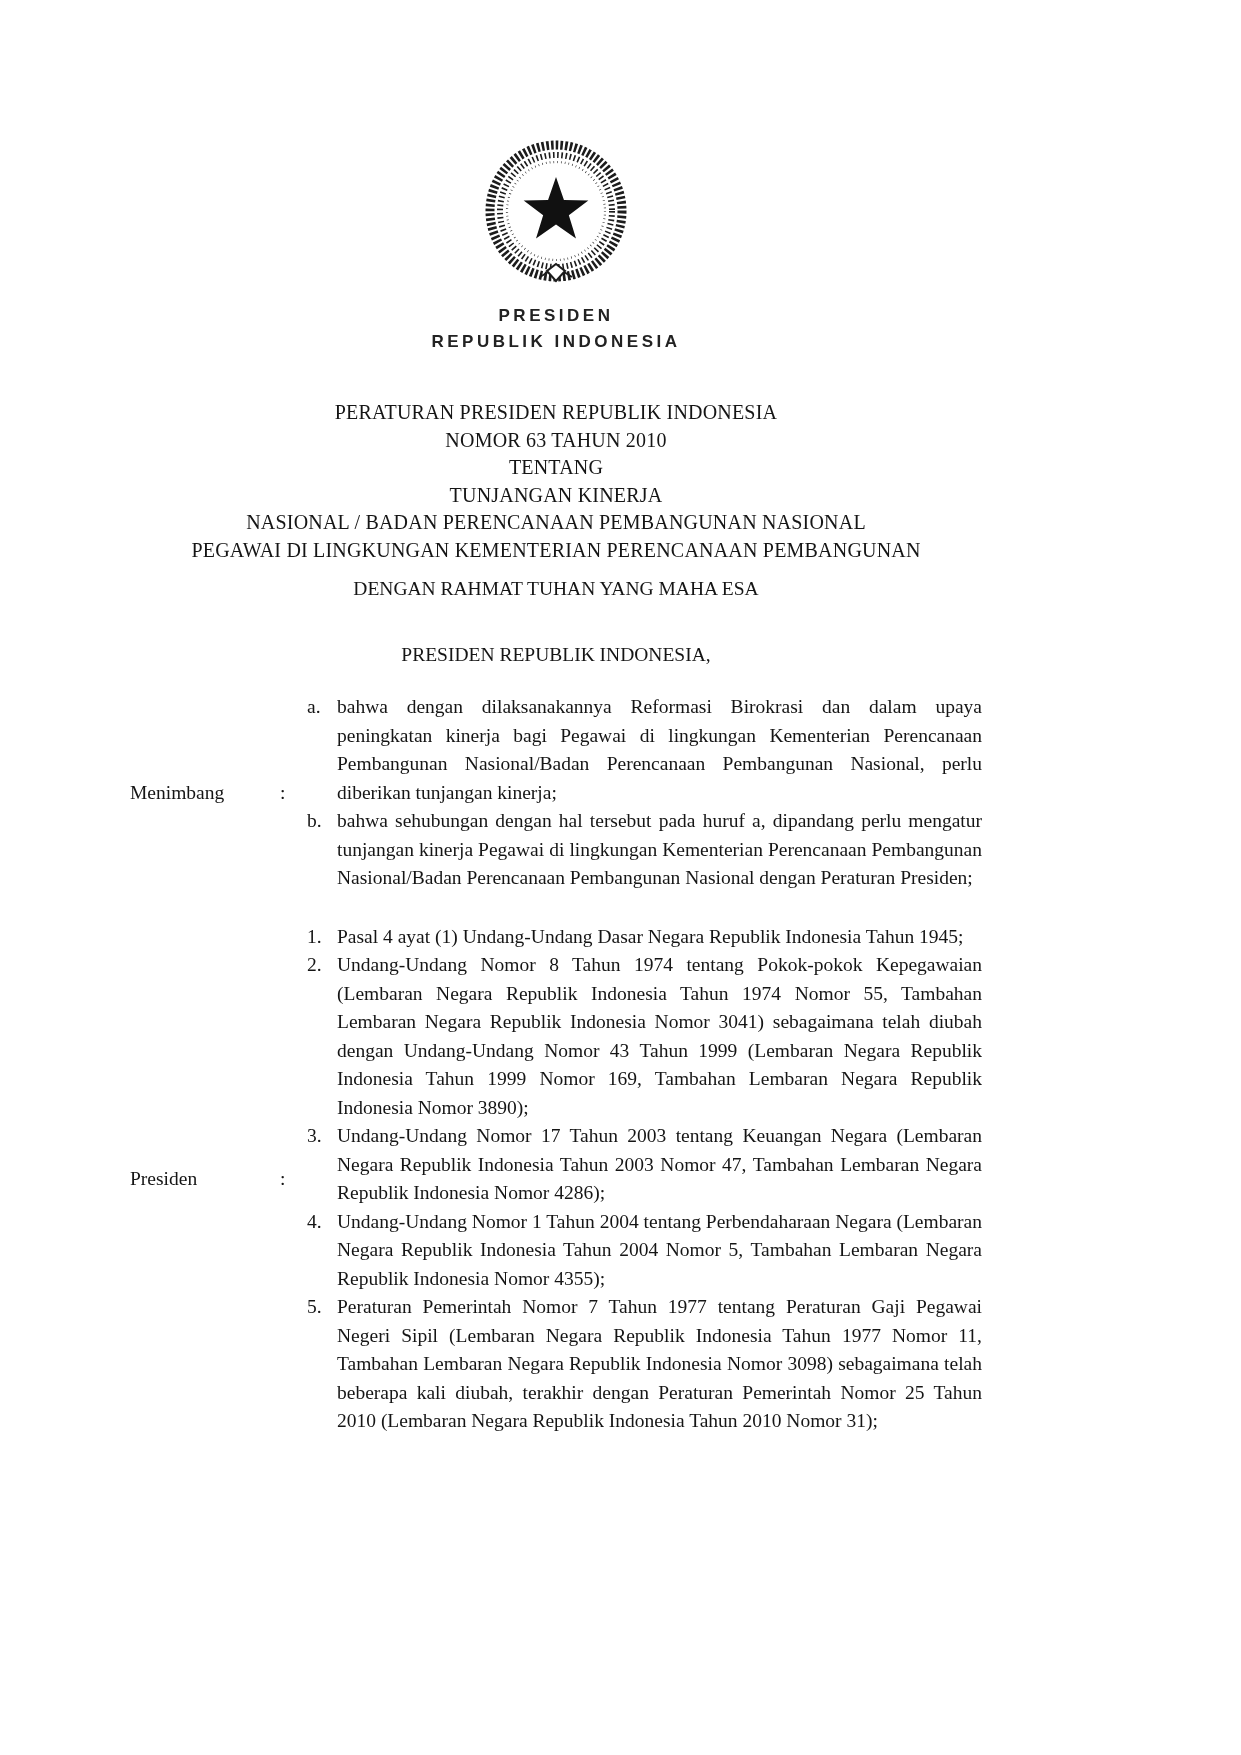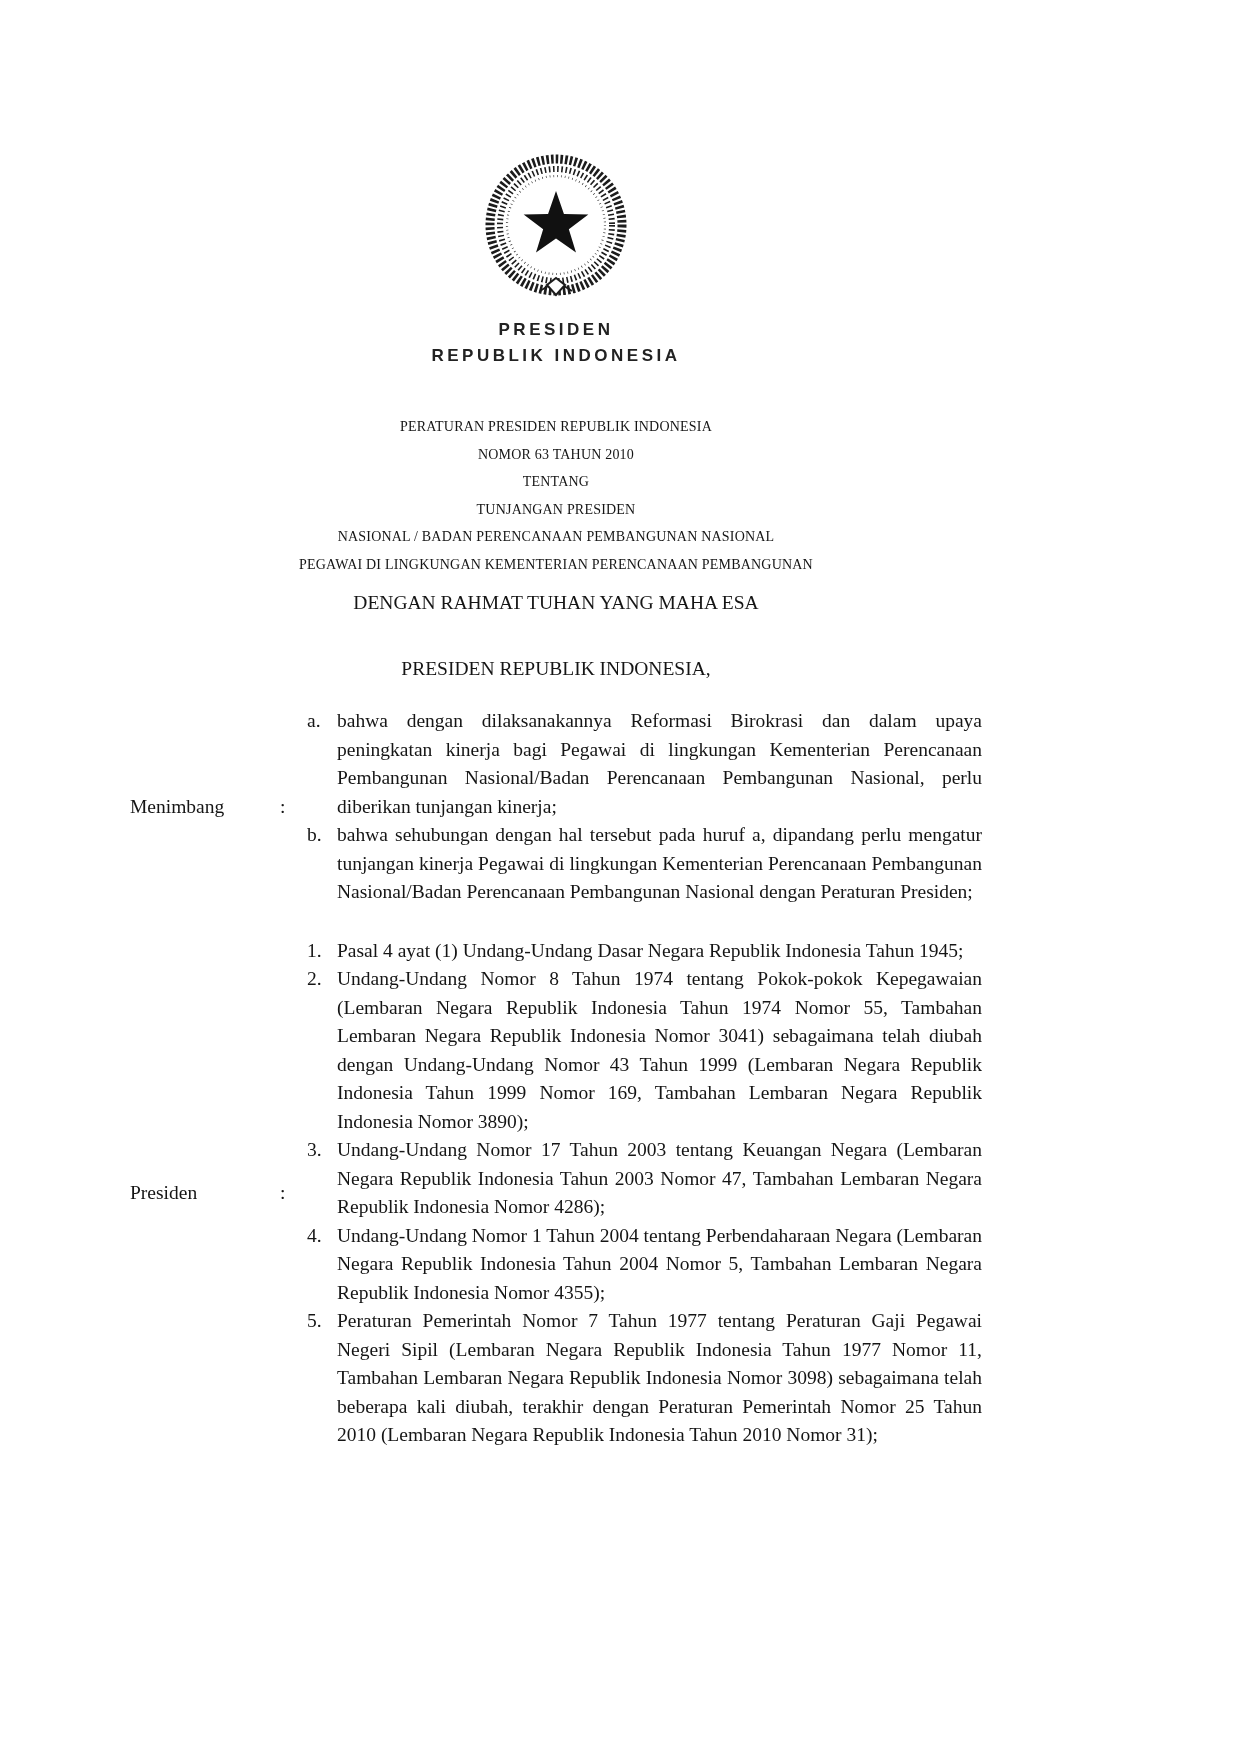--- a/index.html
+++ b/index.html
@@ -12,42 +12,42 @@
     width: 1241px;
     height: 1755px;
     background: #ffffff;
     color: #151515;
     font-family: "Liberation Serif", serif;
     overflow: hidden;
   }
   .content {
     position: absolute;
     left: 130px;
-    top: 14px;
+    top: 0;
     width: 852px;
   }
   .emblem-wrap {
     margin-top: 133px;
     display: flex;
     justify-content: center;
   }
   .letterhead {
     margin-top: 14px;
     text-align: center;
     font-family: "Liberation Sans", sans-serif;
     font-weight: bold;
     font-size: 17px;
     letter-spacing: 3.5px;
     line-height: 26px;
     color: #222222;
   }
   .title-block {
     margin-top: 44px;
     text-align: center;
-    font-size: 14px;
+    font-size: 20px;
     line-height: 27.5px;
     letter-spacing: 0.2px;
   }
   .invocation {
     margin-top: 14px;
     text-align: center;
     font-size: 19.5px;
   }
   .authority {
     margin-top: 44px;
@@ -111,21 +111,21 @@
 
     <div class="letterhead">
       <div>PRESIDEN</div>
       <div>REPUBLIK INDONESIA</div>
     </div>
 
     <div class="title-block">
       <div>PERATURAN PRESIDEN REPUBLIK INDONESIA</div>
       <div>NOMOR 63 TAHUN 2010</div>
       <div>TENTANG</div>
-      <div>TUNJANGAN PRESIDEN</div>
+      <div>TUNJANGAN KINERJA</div>
       <div>NASIONAL / BADAN PERENCANAAN PEMBANGUNAN NASIONAL</div>
       <div>PEGAWAI DI LINGKUNGAN KEMENTERIAN PERENCANAAN PEMBANGUNAN</div>
     </div>
 
     <div class="invocation">DENGAN RAHMAT TUHAN YANG MAHA ESA</div>
 
     <div class="authority">PRESIDEN REPUBLIK INDONESIA,</div>
 
     <div class="sections">
 

